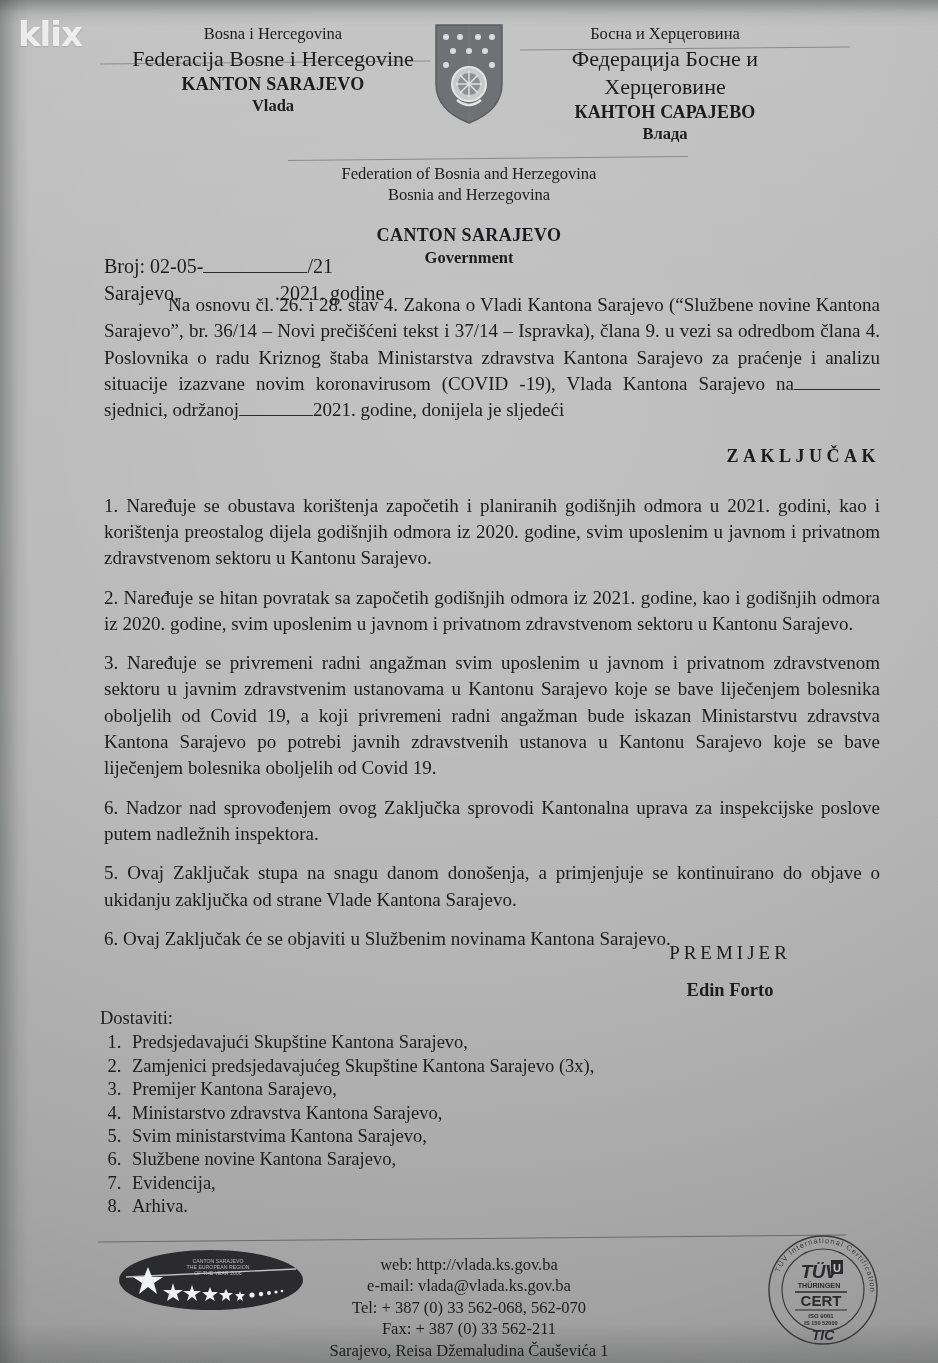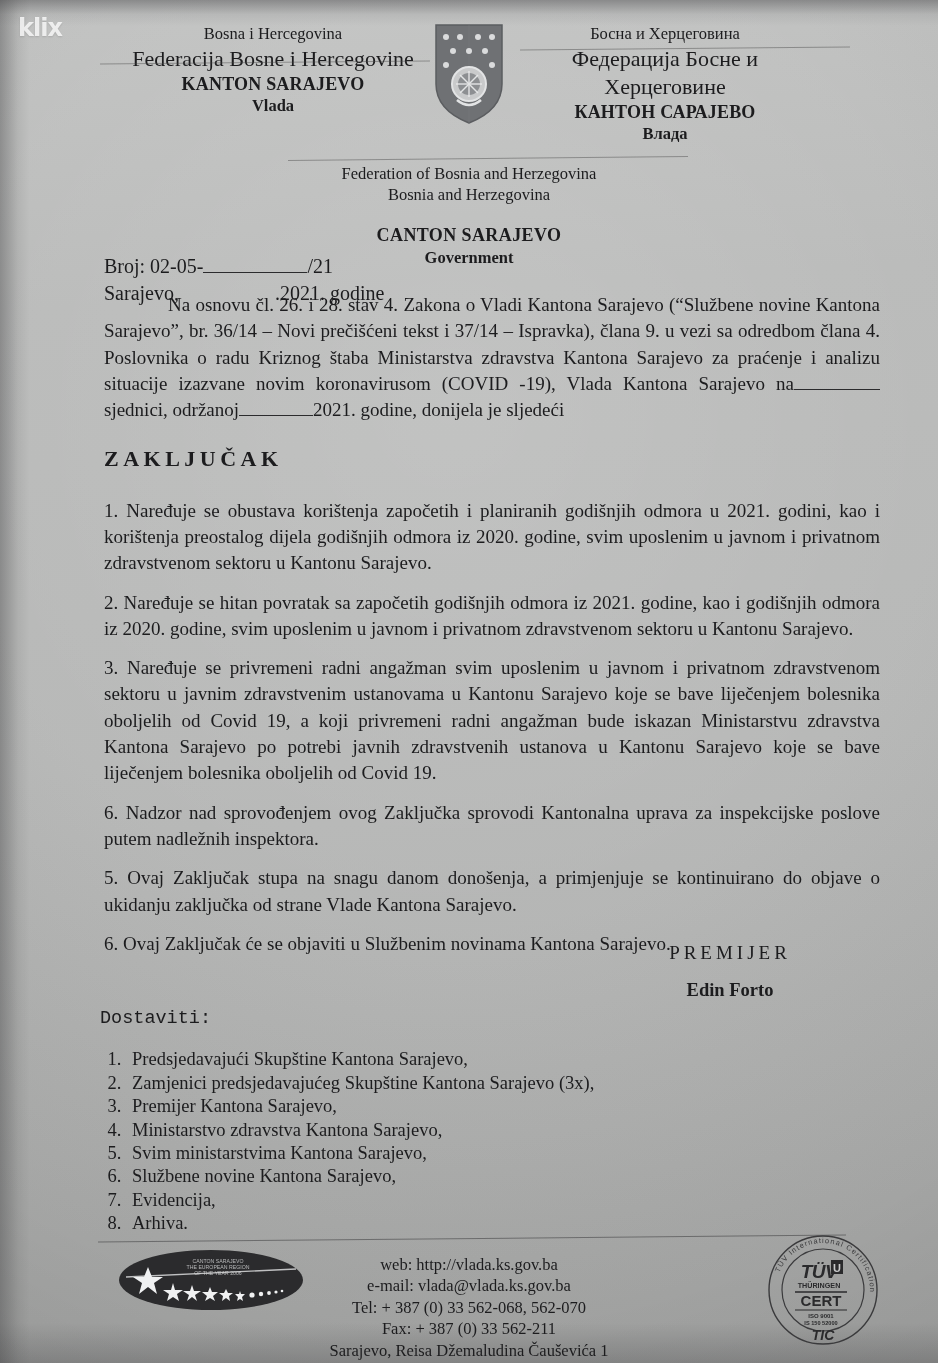--- a/index.html
+++ b/index.html
@@ -41,21 +41,21 @@
   }
 
   #content { position: absolute; inset: 0; }
 
   
   .watermark {
     position: absolute;
     left: 18px; top: 14px;
     font-family: "DejaVu Sans", sans-serif;
     font-weight: 800;
-    font-size: 24px;
+    font-size: 34px;
     letter-spacing: -1px;
     color: rgba(255,255,255,0.78);
     text-shadow: 0 1px 2px rgba(0,0,0,0.12);
   }
 
   
   .header { position: absolute; left: 0; right: 0; top: 18px; }
   .hdr-row {
     display: flex;
     justify-content: center;
@@ -130,23 +130,23 @@
   .para {
     font-size: 19px;
     line-height: 1.385;
     text-align: justify;
     text-justify: inter-word;
     margin: 0 0 13px 0;
   }
   .para.lead { text-indent: 64px; margin-bottom: 22px; }
 
   .doctitle {
-    text-align: left;
+    text-align: right;
     font-weight: 700;
-    font-size: 22px;
+    font-size: 18px;
     letter-spacing: 4.5px;
     margin: 6px 0 26px 0;
   }
 
   
   .sigblock {
     position: absolute;
     left: 560px;
     top: 942px;
     width: 340px;
@@ -164,21 +164,21 @@
   }
 
   
   .dist {
     position: absolute;
     left: 100px;
     top: 1007px;
     font-size: 18.5px;
     line-height: 1.265;
   }
-  .dist .dtitle { margin-bottom: 18px; font-family: Liberation Mono, monospace; }
+  .dist .dtitle { margin-bottom: 1px; }
   .dist ol {
     margin: 0;
     padding-left: 26px;
     list-style-position: outside;
   }
   .dist ol li { padding-left: 6px; }
 
   
   .footrule {
     position: absolute;

